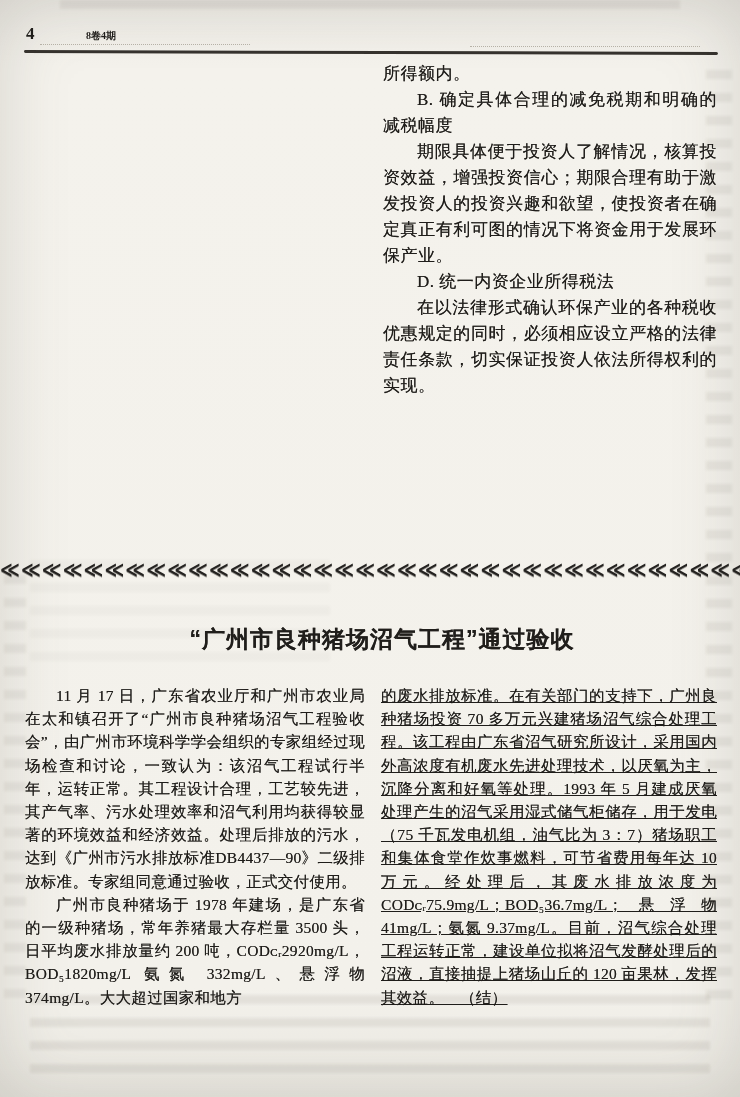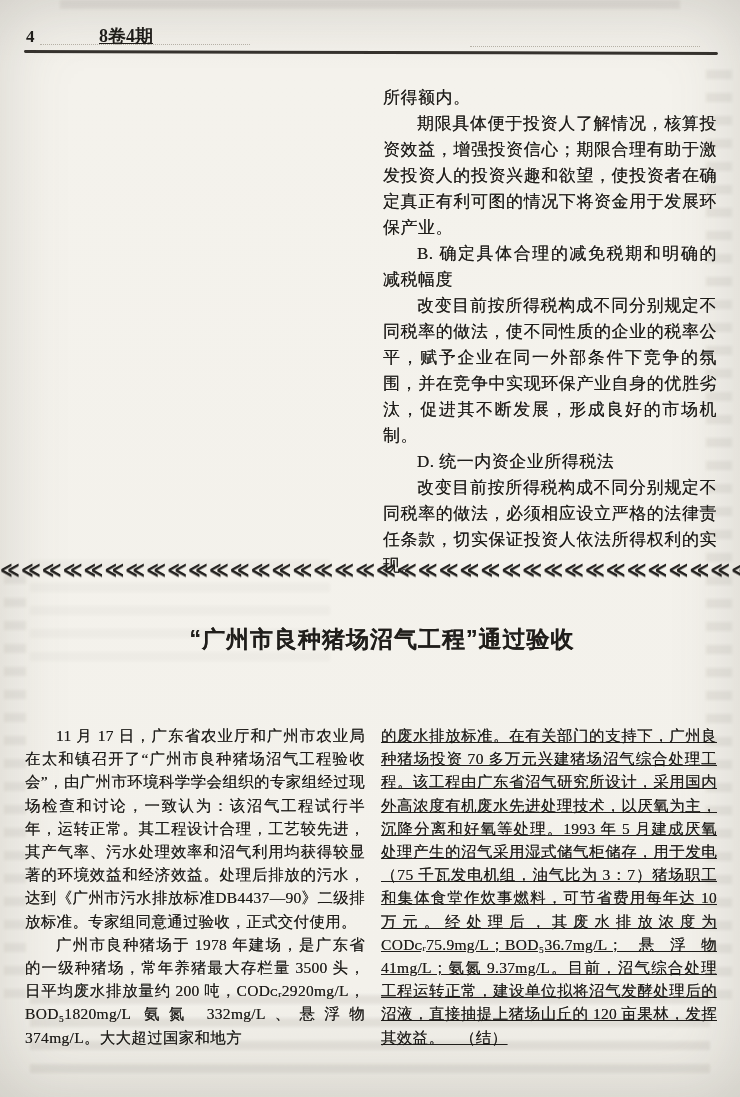--- a/index.html
+++ b/index.html
@@ -10,36 +10,36 @@
         background:linear-gradient(180deg,#edebe5 0%,#f4f2ec 6%,#f3f1eb 90%,#eae8e1 100%);
         box-shadow:inset 0 0 70px rgba(95,90,78,.20);
         color:#1f1d1a;}
   
   .header{position:absolute;top:24px;left:26px;width:688px;
           display:flex;align-items:baseline;}
   .pgnum{font-size:17px;font-weight:bold;width:60px;}
   .jtitle{flex:1;text-align:center;font-size:18px;font-weight:bold;
           letter-spacing:14px;text-indent:14px;
           font-family:"Liberation Sans","DejaVu Sans",sans-serif;}
-  .issue{width:80px;text-align:center;font-size:18px;font-weight:bold;text-decoration:underline;}
+  .issue{width:80px;text-align:left;font-size:10px;font-weight:bold;}
   .rule{position:absolute;top:51px;left:24px;width:694px;height:3px;
         background:#35322d;border-radius:2px;transform:rotate(.15deg);}
   .dotline{position:absolute;height:0;border-top:1px dotted #b6b1a6;}
   .dot1{top:44px;left:40px;width:210px;}
   .dot2{top:46px;left:470px;width:230px;}
   
   .col{position:absolute;text-align:justify;}
   .col p{margin:0;}
   .ind{text-indent:2em;}
   .a1{font-size:17px;line-height:26px;letter-spacing:.5px;
       text-shadow:0 0 .5px rgba(20,18,15,.75);}
   .a1L{top:61px;left:25px;width:338px;}
-  .a1R{top:61px;left:383px;width:334px;margin-top:24px;}
+  .a1R{top:61px;left:383px;width:334px;}
   .a2{font-size:15.5px;line-height:23.2px;letter-spacing:.3px;
-      text-shadow:0 0 .4px rgba(20,18,15,.7);margin-top:40px;}
+      text-shadow:0 0 .4px rgba(20,18,15,.7);}
   .a2L{top:684px;left:25px;width:340px;}
   .a2R{top:684px;left:381px;width:336px;text-decoration:underline;}
   
   .divider{position:absolute;top:558px;left:0;width:740px;height:24px;
            white-space:nowrap;overflow:hidden;text-align:center;
            font-size:19px;font-weight:bold;letter-spacing:1px;color:#242220;
            font-family:"DejaVu Sans",sans-serif;
            text-shadow:0 1px 0 rgba(40,38,34,.45);}
   .a2title{position:absolute;top:612px;left:0;width:740px;margin:12px;
            text-align:center;font-size:23px;font-weight:bold;
@@ -73,25 +73,24 @@
   </div>
   <div class="dotline dot1"></div>
   <div class="dotline dot2"></div>
   <div class="rule"></div>
 
   <div class="col a1 a1L">
   </div>
 
   <div class="col a1 a1R">
     <p>所得额内。</p>
+    <p class="ind">B. 确定具体合理的减免税期和明确的减税幅度</p>
     <p class="ind">期限具体便于投资人了解情况，核算投资效益，增强投资信心；期限合理有助于激发投资人的投资兴趣和欲望，使投资者在确定真正有利可图的情况下将资金用于发展环保产业。</p>
-    <p class="ind">B. 确定具体合理的减免税期和明确的减税幅度</p>
-    <p class="ind">改变目前按所得税构成不同分别规定不同税率的做法，使不同性质的企业的税率公平，赋予企业在同一外部条件下竞争的氛围，并在竞争中实现环保产业自身的优胜劣汰，促进其不断发展，形成良好的市场机制。</p>
     <p class="ind">D. 统一内资企业所得税法</p>
-    <p class="ind">改变目前按所得税构成不同分别规定不同税率的做法，必须相应设立严格的法律责任条款，切实保证投资人依法所得权利的实现。</p>
+    <p class="ind">在以法律形式确认环保产业的各种税收优惠规定的同时，必须相应设立严格的法律责任条款，切实保证投资人依法所得权利的实现。</p>
   </div>
 
   <div class="divider">≪≪≪≪≪≪≪≪≪≪≪≪≪≪≪≪≪≪≪≪≪≪≪≪≪≪≪≪≪≪≪≪≪≪≪≪≪≪≪≪≪≪≪≪</div>
 
   <h2 class="a2title">“广州市良种猪场沼气工程”通过验收</h2>
 
   <div class="col a2 a2L">
     <p class="ind">11 月 17 日，广东省农业厅和广州市农业局在太和镇召开了“广州市良种猪场沼气工程验收会”，由广州市环境科学学会组织的专家组经过现场检查和讨论，一致认为：该沼气工程试行半年，运转正常。其工程设计合理，工艺较先进，其产气率、污水处理效率和沼气利用均获得较显著的环境效益和经济效益。处理后排放的污水，达到《广州市污水排放标准DB4437—90》二级排放标准。专家组同意通过验收，正式交付使用。</p>
     <p class="ind">广州市良种猪场于 1978 年建场，是广东省的一级种猪场，常年养猪最大存栏量 3500 头，日平均废水排放量约 200 吨，CODᴄᵣ2920mg/L，BOD₅1820mg/L 氨氮 332mg/L、悬浮物 374mg/L。大大超过国家和地方</p>
   </div>

